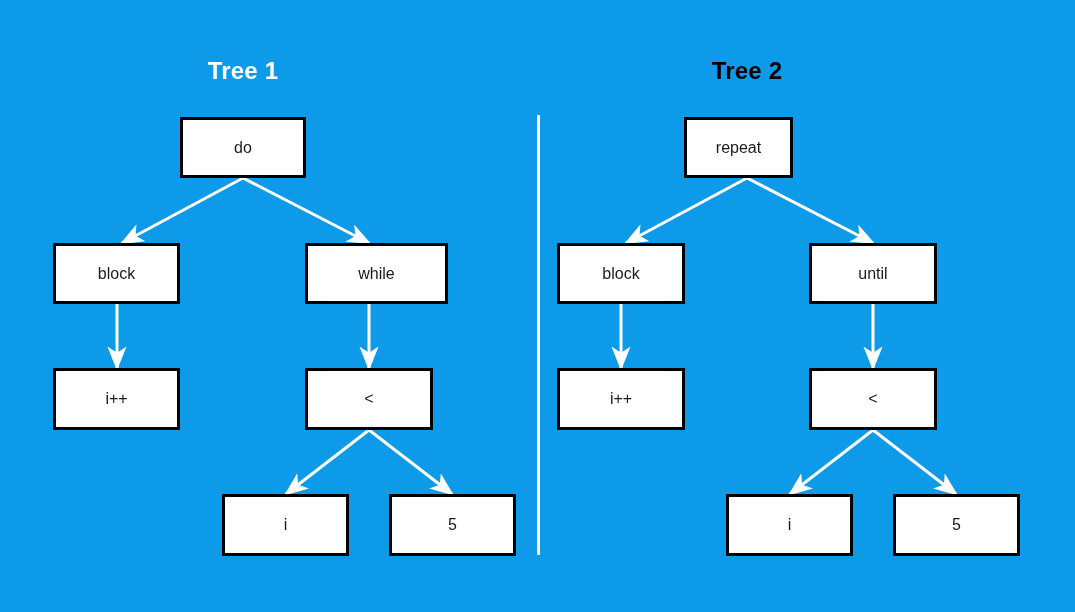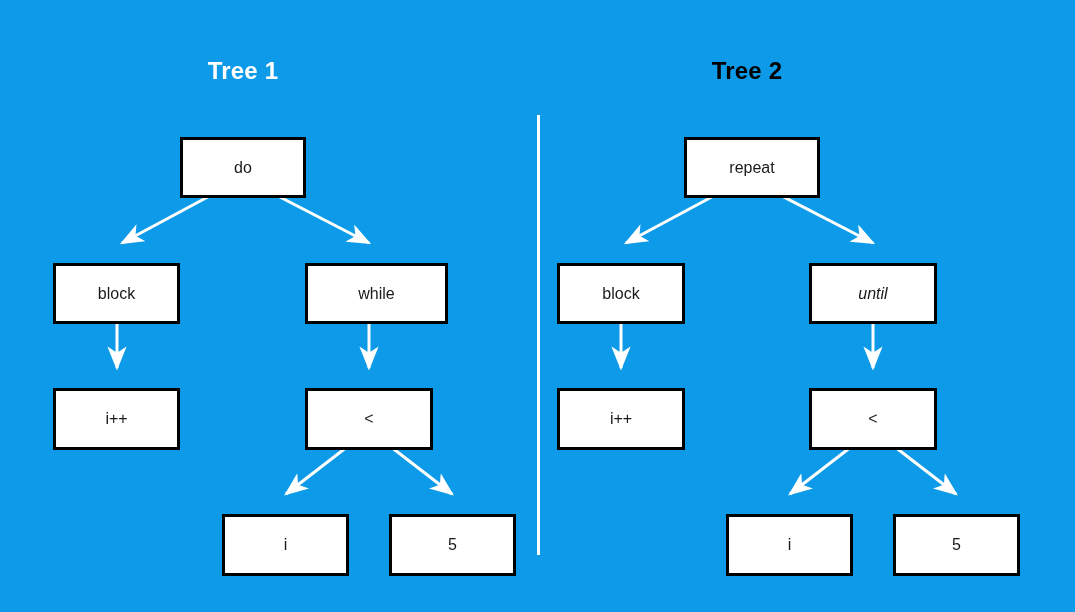--- a/index.html
+++ b/index.html
@@ -33,21 +33,20 @@
     transform: translateX(-50%);
   }
   .node {
     position: absolute;
     background: #ffffff;
     border: 3px solid #000000;
     box-sizing: border-box;
     display: flex;
     align-items: center;
     justify-content: center;
-    margin-top: 20px;
   }
   .node-label {
     font-family: "Liberation Sans", sans-serif;
     font-size: 16px;
     color: #1a1a1a;
     line-height: 1;
     white-space: nowrap;
   }
   .divider {
     position: absolute;
@@ -96,27 +95,27 @@
       </div>
       <div class="node" style="left: 305px; top: 368px; width: 128px; height: 62px; background: rgb(255, 255, 255); border-color: rgb(0, 0, 0);">
         <span class="node-label" style="color: rgb(26, 26, 26);">&lt;</span>
       </div>
       <div class="node" style="left: 222px; top: 494px; width: 127px; height: 62px; background: rgb(255, 255, 255); border-color: rgb(0, 0, 0);">
         <span class="node-label" style="color: rgb(26, 26, 26);">i</span>
       </div>
       <div class="node" style="left: 389px; top: 494px; width: 127px; height: 62px; background: rgb(255, 255, 255); border-color: rgb(0, 0, 0);">
         <span class="node-label" style="color: rgb(26, 26, 26);">5</span>
       </div>
-      <div class="node" style="left: 684px; top: 117px; width: 136px; height: 61px; background: rgb(255, 255, 255); border-color: rgb(0, 0, 0);">
+      <div class="node" style="left: 684px; top: 117px; width: 109px; height: 61px; background: rgb(255, 255, 255); border-color: rgb(0, 0, 0);">
         <span class="node-label" style="color: rgb(26, 26, 26);">repeat</span>
       </div>
       <div class="node" style="left: 557px; top: 243px; width: 128px; height: 61px; background: rgb(255, 255, 255); border-color: rgb(0, 0, 0);">
         <span class="node-label" style="color: rgb(26, 26, 26);">block</span>
       </div>
-      <div class="node" style="left: 809px; top: 243px; width: 128px; height: 61px; background: rgb(255, 255, 255); border-color: rgb(0, 0, 0); font-style: italic;">
+      <div class="node" style="left: 809px; top: 243px; width: 128px; height: 61px; background: rgb(255, 255, 255); border-color: rgb(0, 0, 0);">
         <span class="node-label" style="color: rgb(26, 26, 26);">until</span>
       </div>
       <div class="node" style="left: 557px; top: 368px; width: 128px; height: 62px; background: rgb(255, 255, 255); border-color: rgb(0, 0, 0);">
         <span class="node-label" style="color: rgb(26, 26, 26);">i++</span>
       </div>
       <div class="node" style="left: 809px; top: 368px; width: 128px; height: 62px; background: rgb(255, 255, 255); border-color: rgb(0, 0, 0);">
         <span class="node-label" style="color: rgb(26, 26, 26);">&lt;</span>
       </div>
       <div class="node" style="left: 726px; top: 494px; width: 127px; height: 62px; background: rgb(255, 255, 255); border-color: rgb(0, 0, 0);">
         <span class="node-label" style="color: rgb(26, 26, 26);">i</span>

